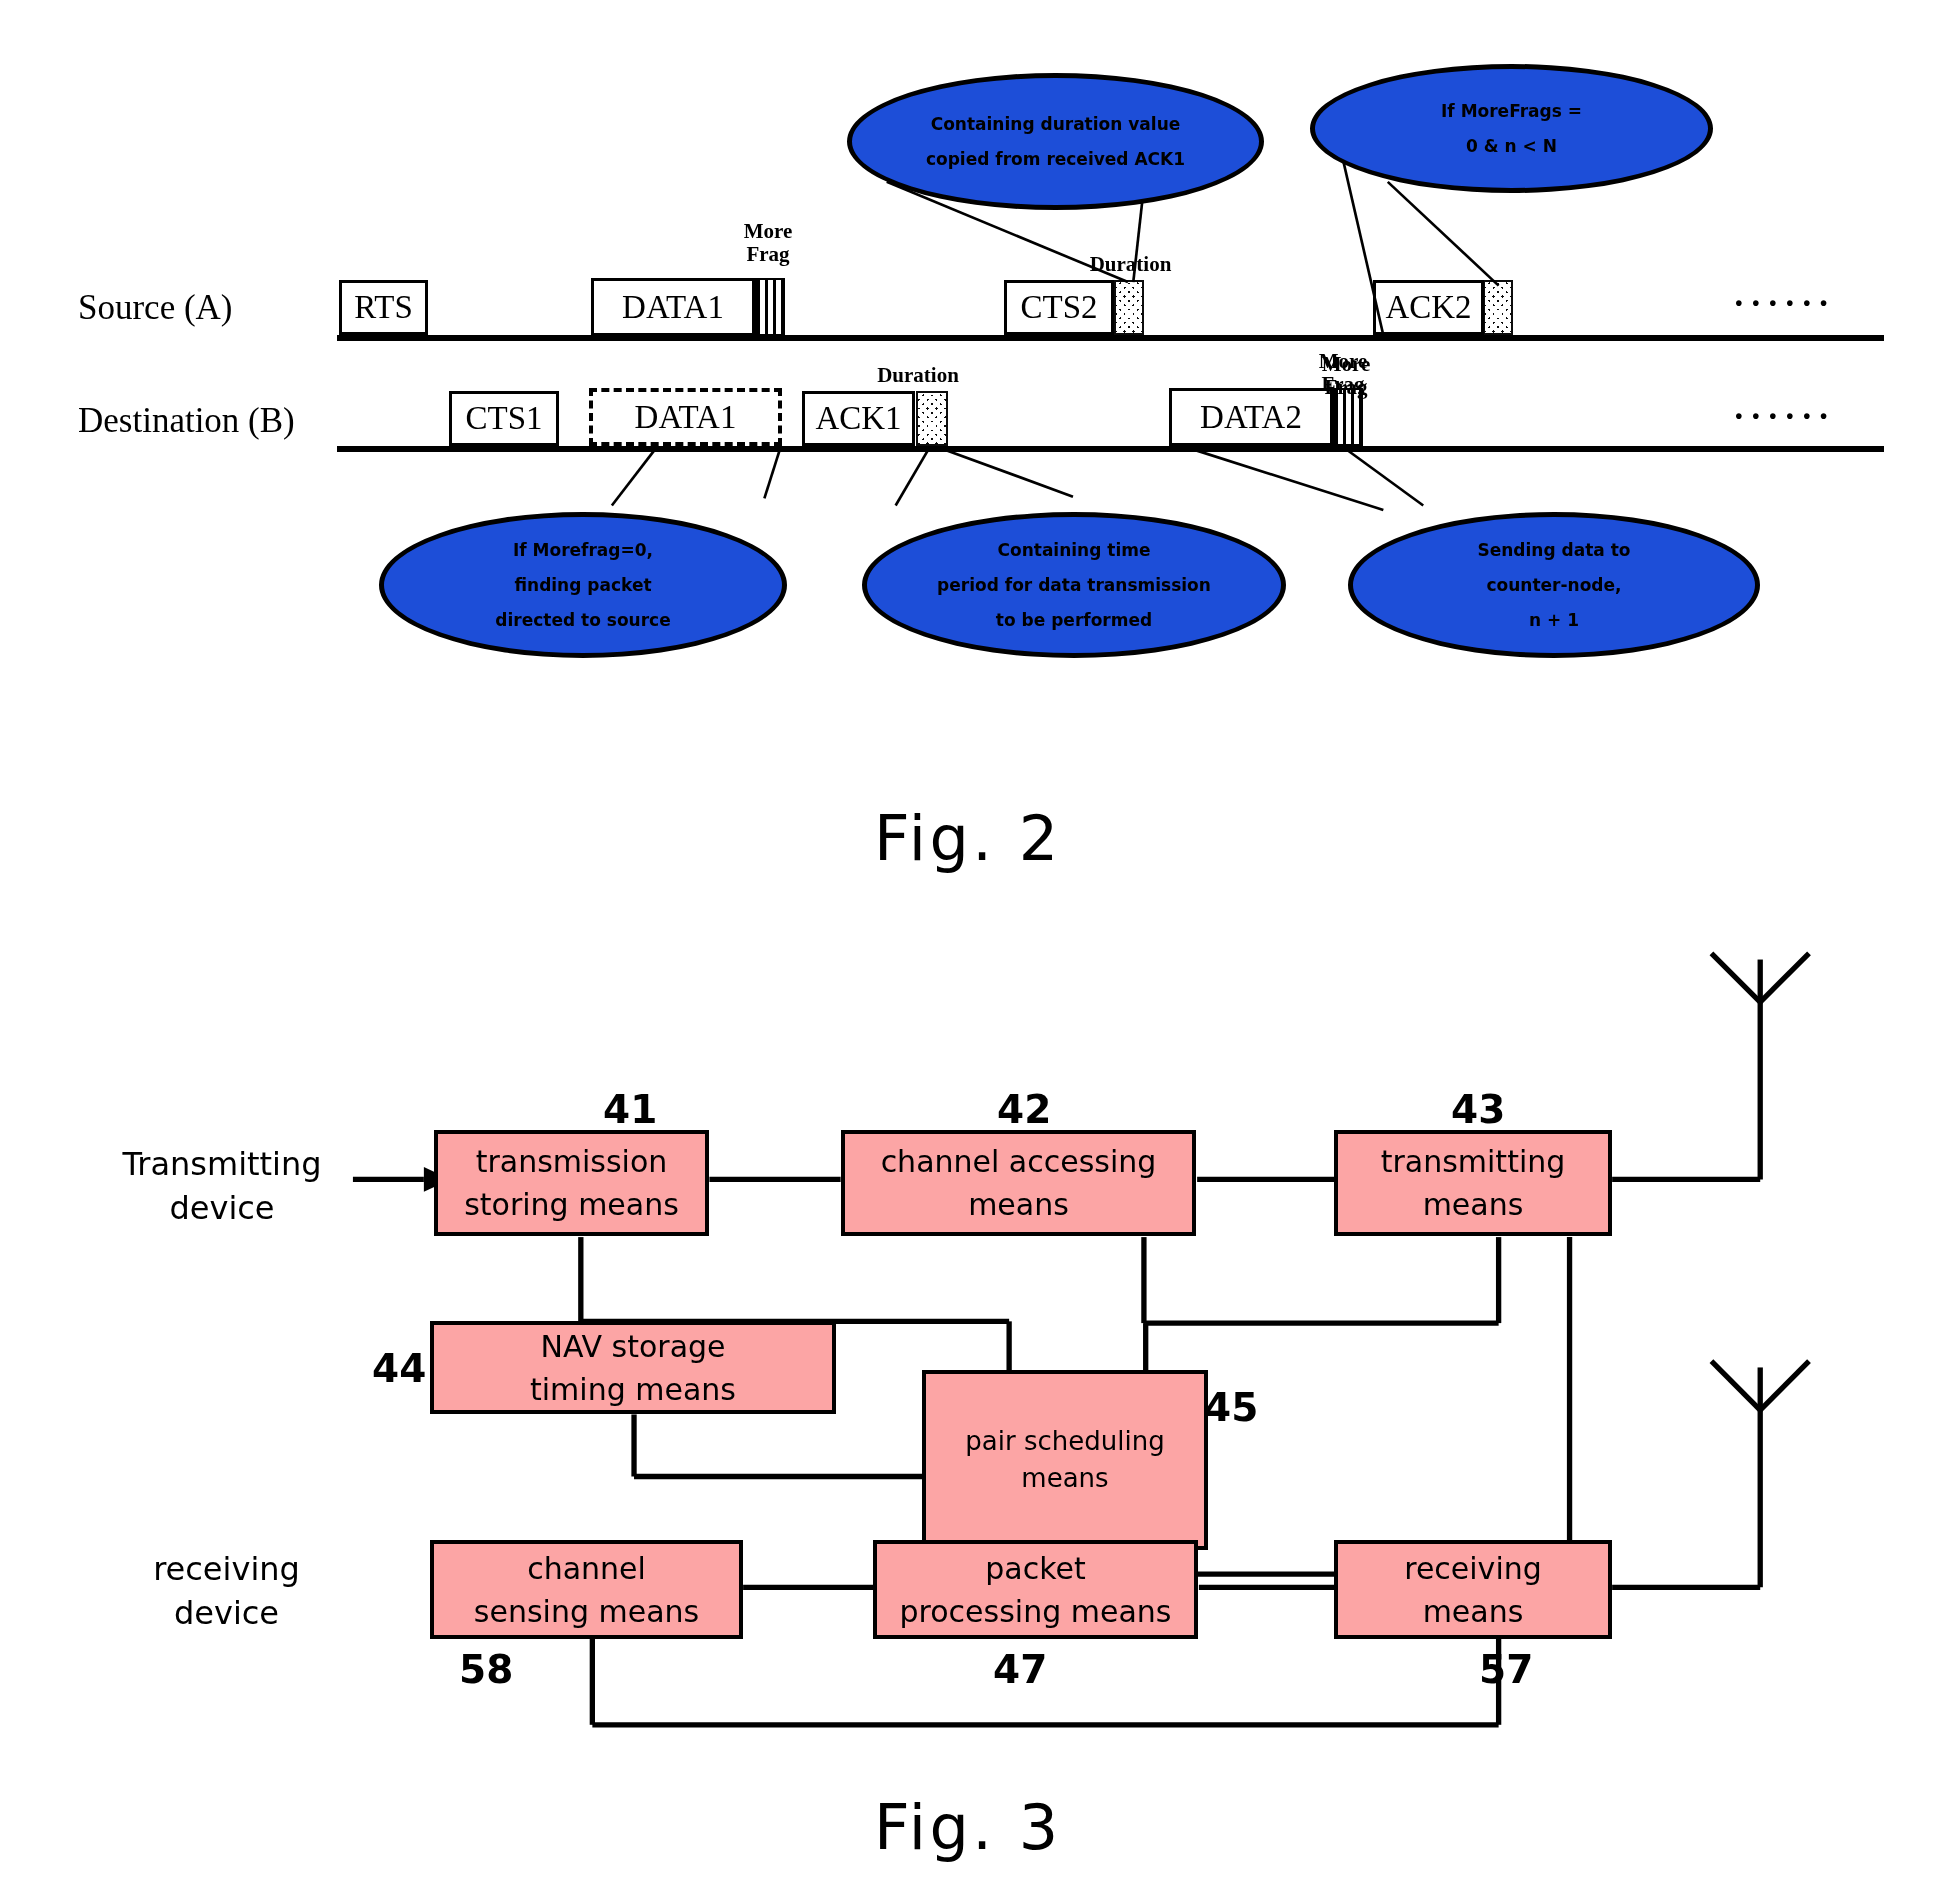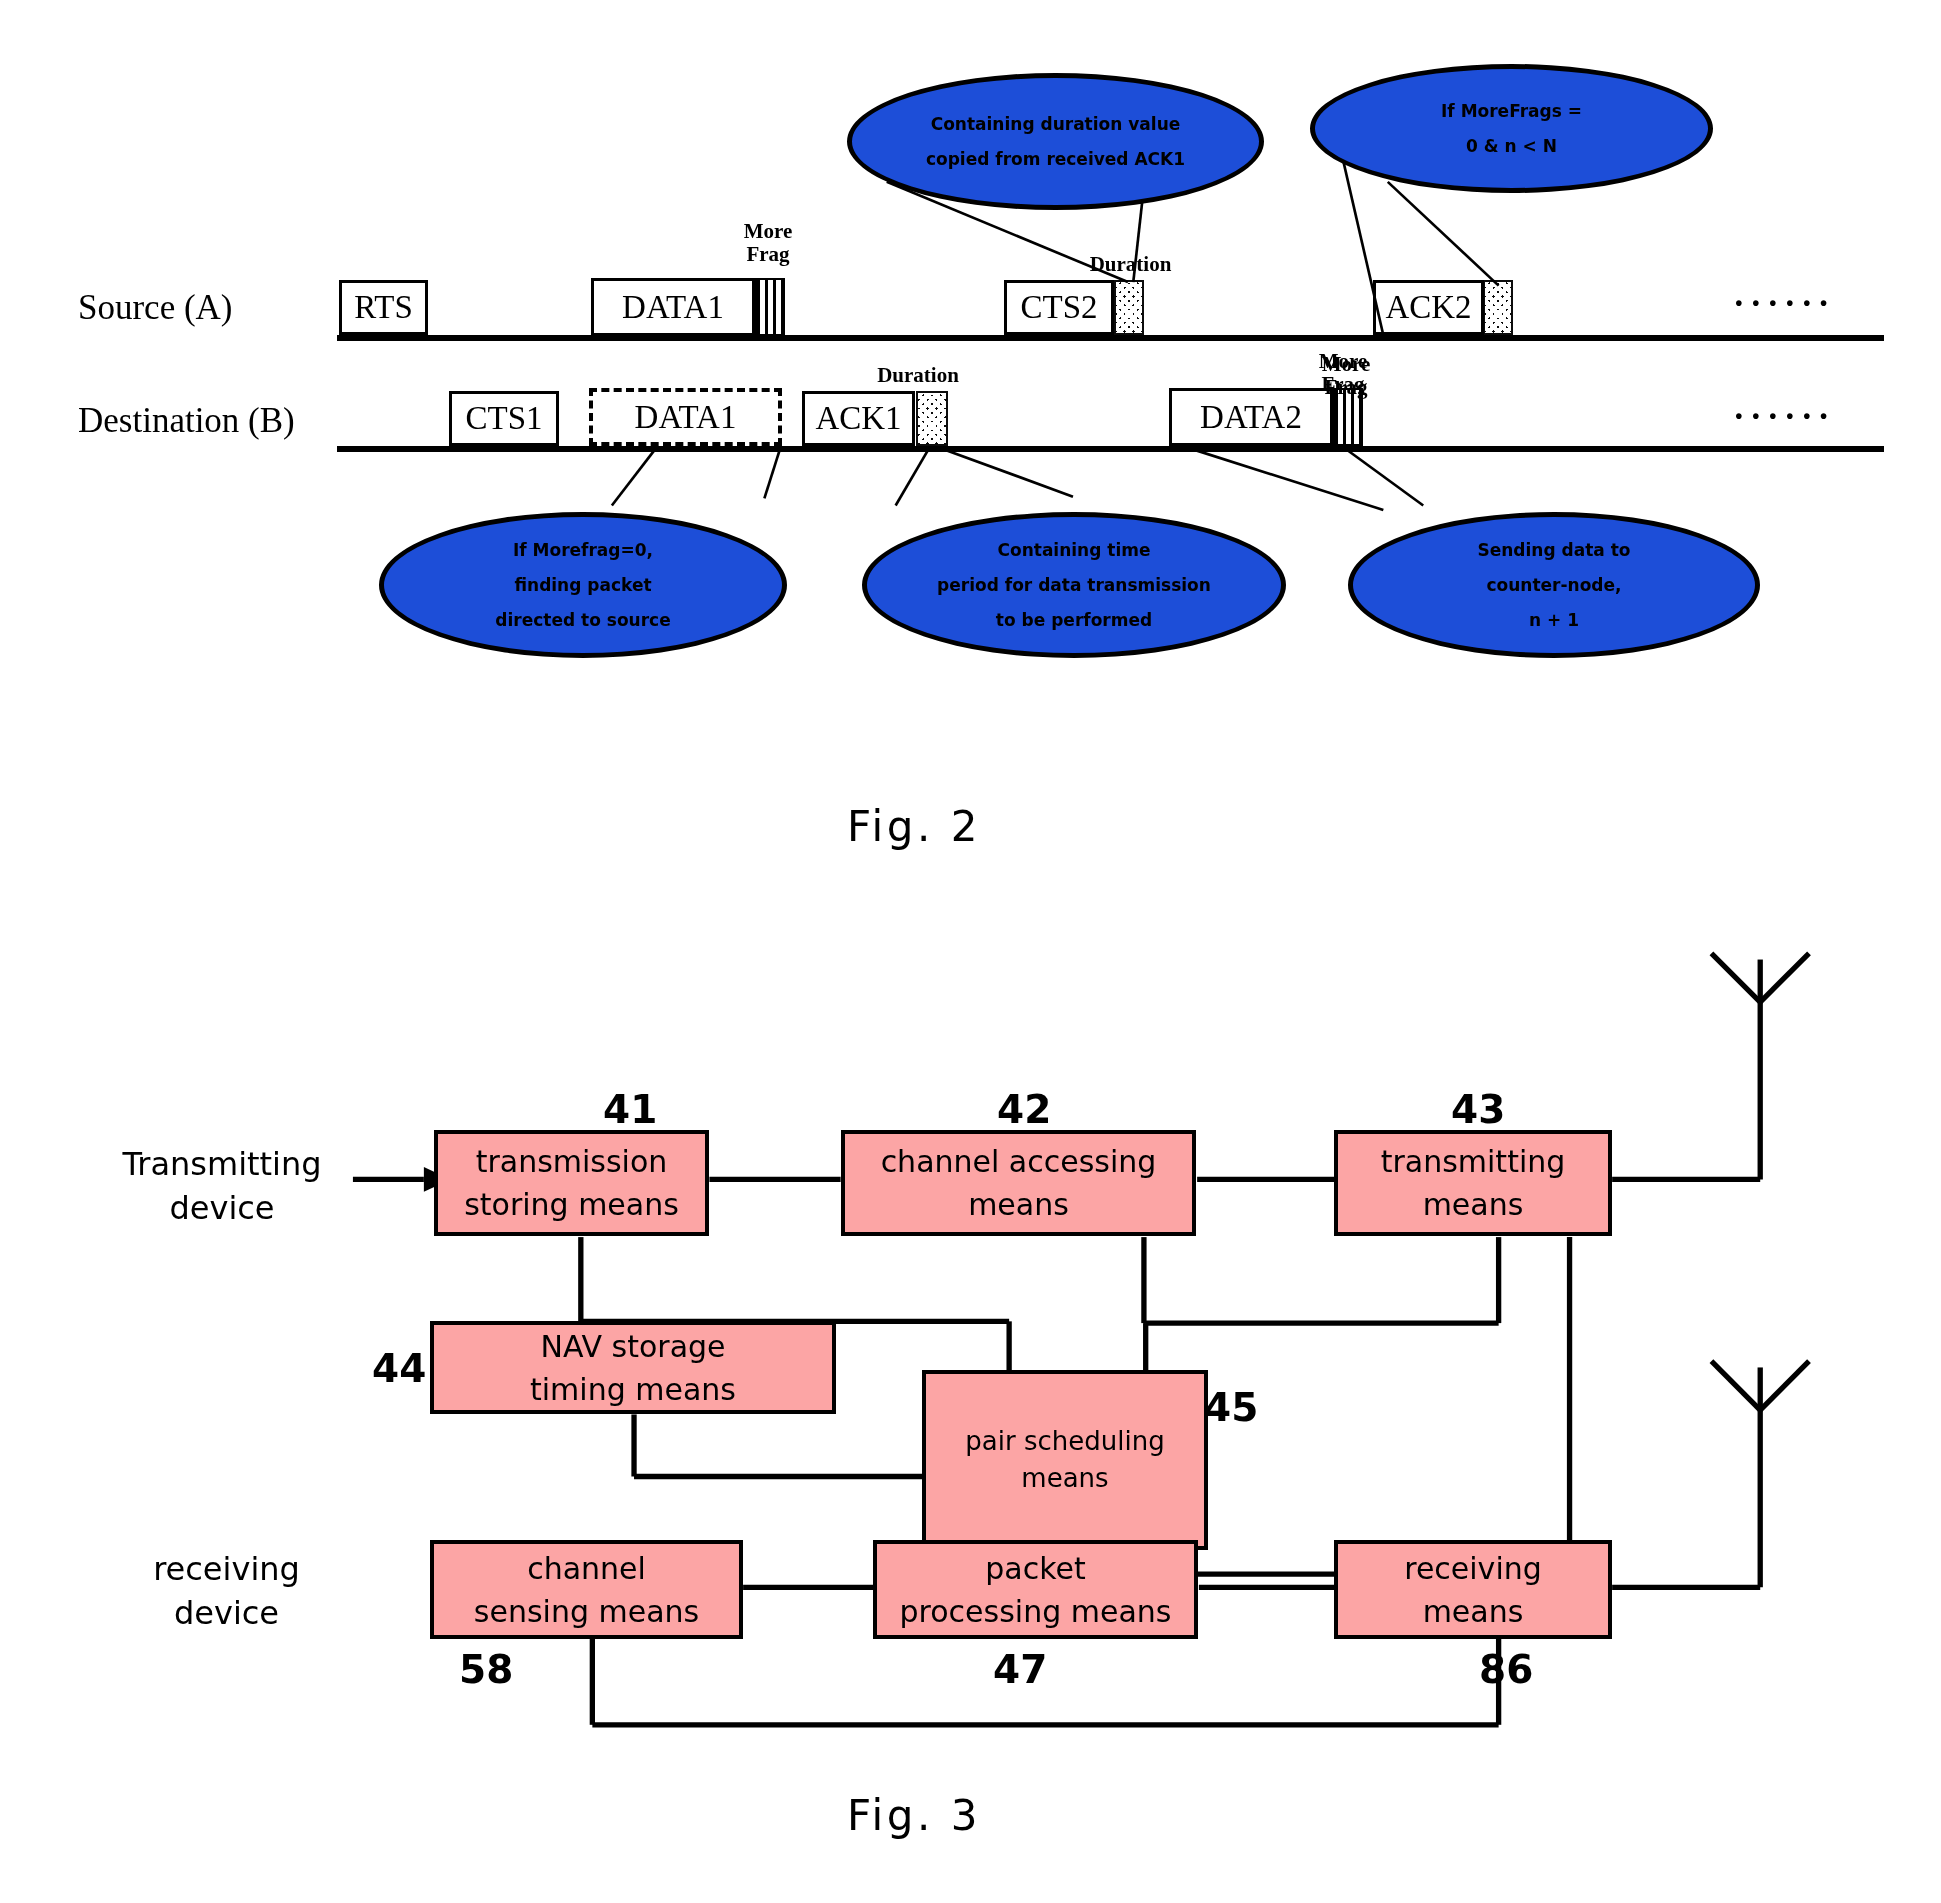--- a/index.html
+++ b/index.html
@@ -72,22 +72,23 @@
   .dotsrow{
     position:absolute;
     font-family:"Liberation Serif", serif;
     font-size:35px;
     letter-spacing:5.3px;
     font-weight:bold;
   }
   .figcap{
     position:absolute;
     font-family:"DejaVu Sans", sans-serif;
-    font-size:42px;
+    font-size:62px;
     letter-spacing:3.5px;
+    margin-left:27px;
   }
   
   .blk{
     position:absolute;
     border:4.4px solid #000;
     background:#fca5a5;
     box-sizing:border-box;
     display:flex;flex-direction:column;
     align-items:center;justify-content:center;
     font-family:"DejaVu Sans", sans-serif;
@@ -284,19 +285,19 @@
     <div class="blk" style="left:430px;top:1540px;width:313px;height:99px;">channel
 sensing means</div>
     <div class="refnum" style="left:459px;top:1647px;">58</div>
 
     <div class="blk" style="left:873px;top:1540px;width:325px;height:99px;">packet
 processing means</div>
     <div class="refnum" style="left:993px;top:1647px;">47</div>
 
     <div class="blk" style="left:1334px;top:1540px;width:278px;height:99px;">receiving
 means</div>
-    <div class="refnum" style="left:1479px;top:1647px;">86</div>
+    <div class="refnum" style="left:1479px;top:1647px;">57</div>
 
     <div class="figcap" style="left:847px;top:1791px;">Fig. 3</div>
   </div>
 
 </div>
 
 
 </body></html>

